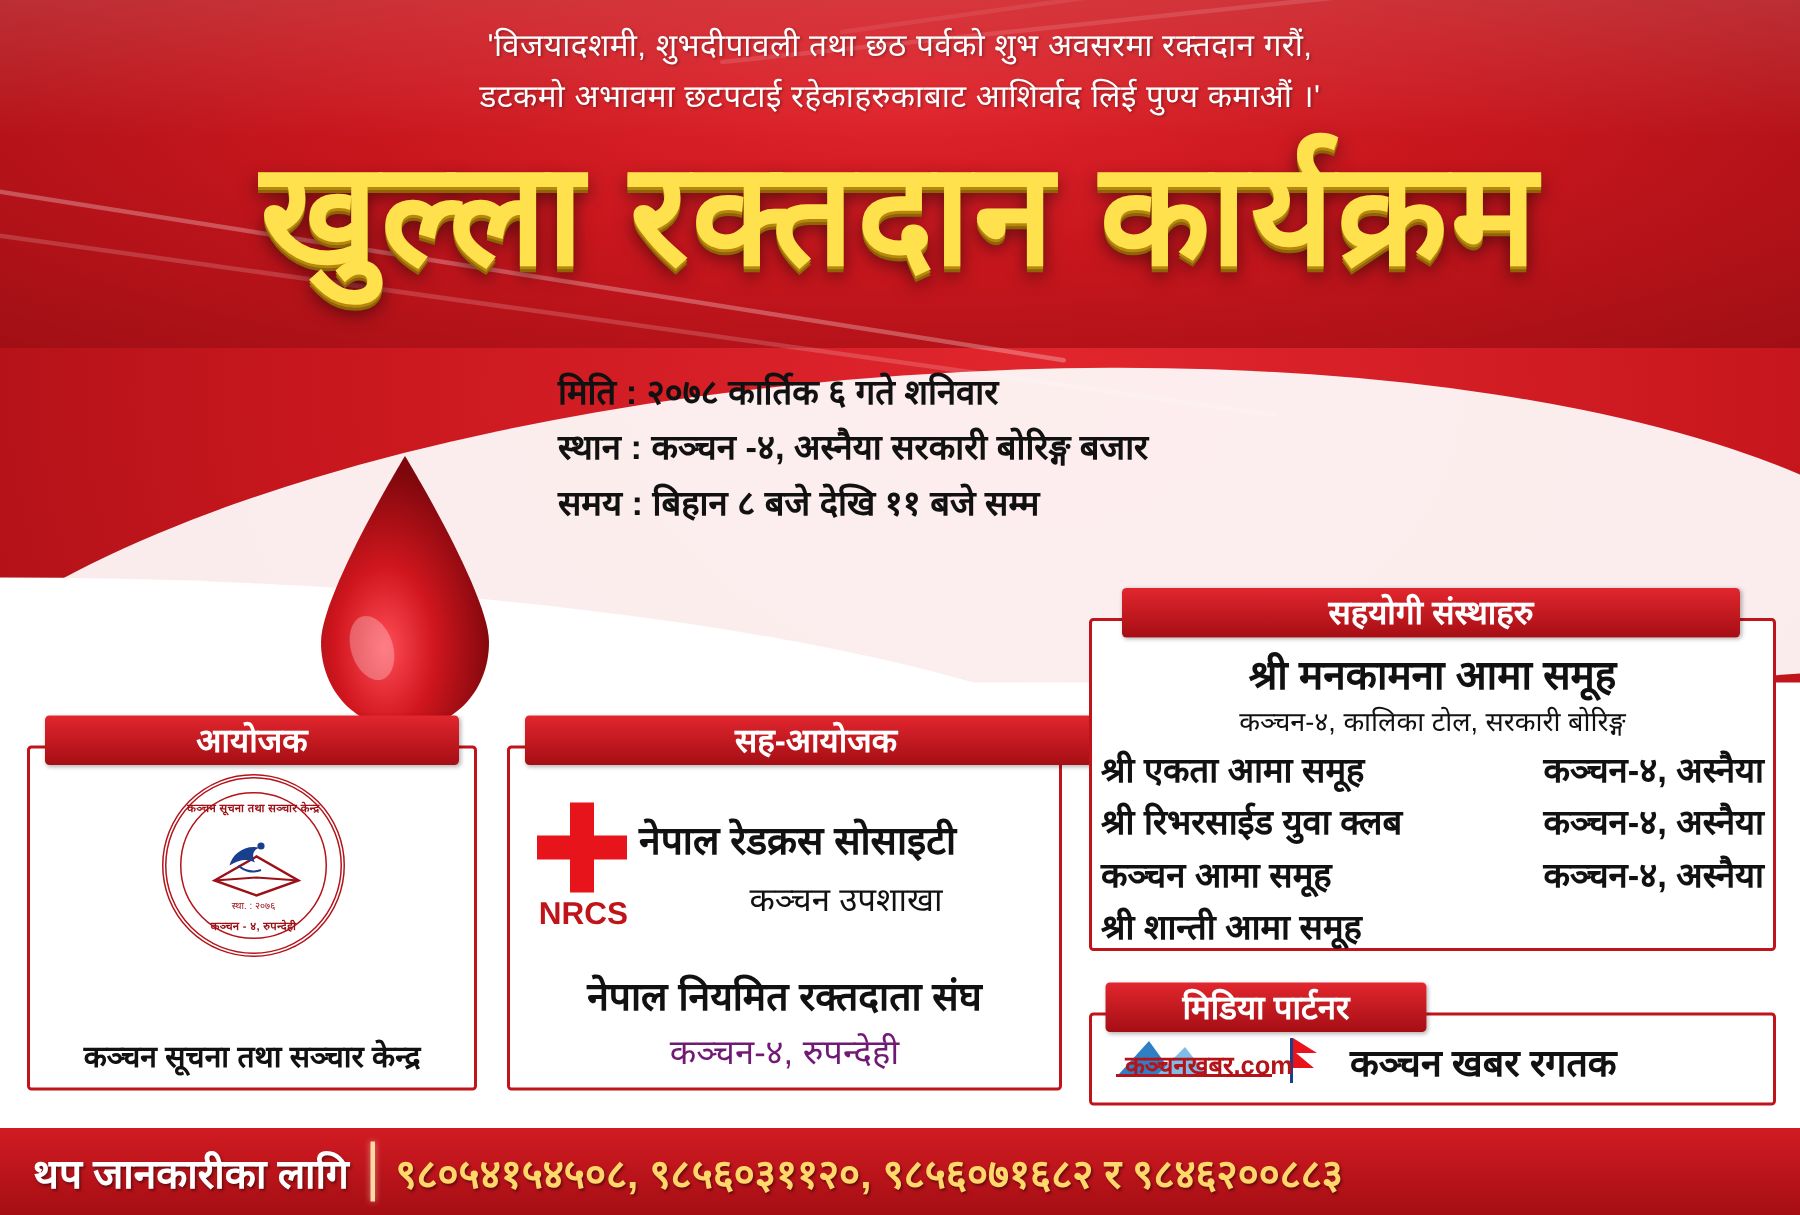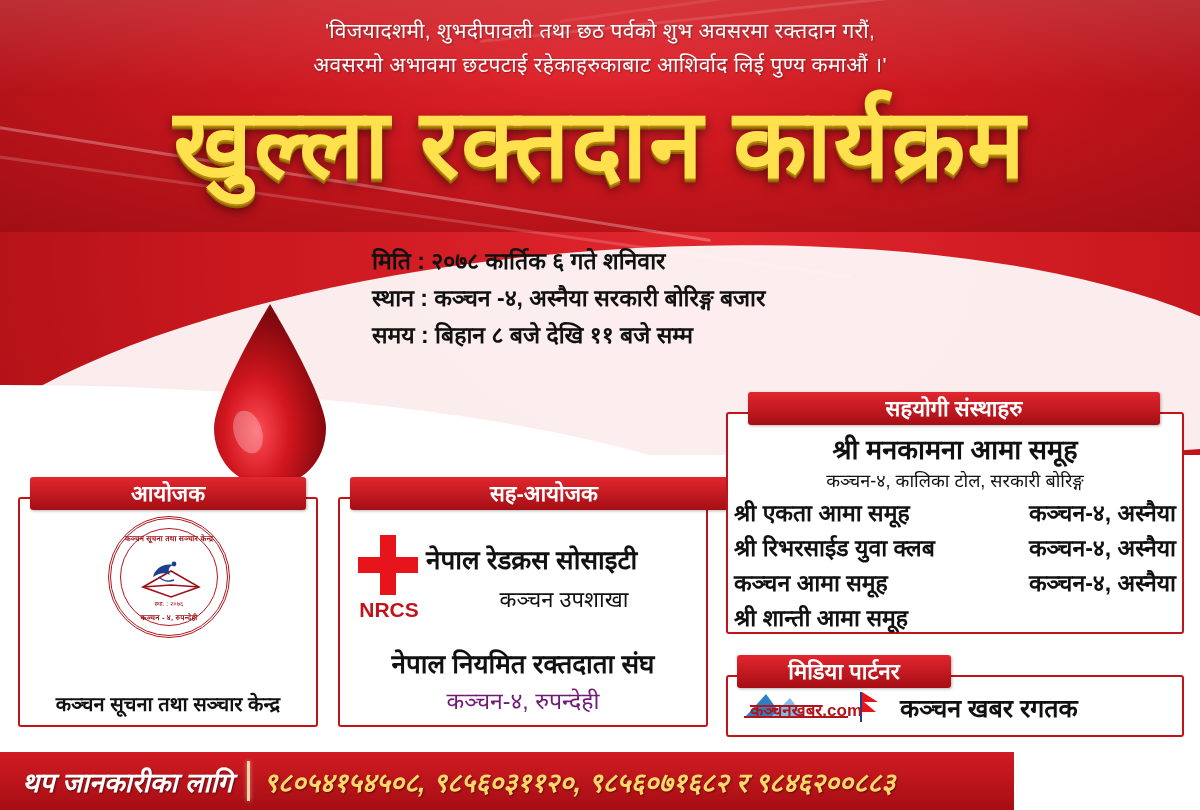--- a/index.html
+++ b/index.html
@@ -63,23 +63,23 @@
   .bottom-white-curve {
     position: absolute;
     left: 0; top: 385px; width: 820px; height: 180px;
     background: #ffffff;
     border-radius: 0 100% 0 0 / 0 100% 0 0;
   }
 
   
   .footer {
     position: absolute;
-    left: 0; bottom: 0; width: 1014px; height: 58px;
+    left: 0; bottom: 0; width: 1200px; height: 58px;
     background: linear-gradient(180deg, #d21b22 0%, #a50e14 100%);
-    display: flex; align-items: center; font-style: italic;
+    display: flex; align-items: center;
   }
   .footer-left {
     color: #ffffff;
     font-size: 27px;
     font-weight: bold;
     padding-left: 22px;
     white-space: nowrap;
     text-shadow: 1px 1px 2px rgba(0,0,0,.45);
   }
   .footer-sep {
@@ -239,21 +239,21 @@
     <div class="sweep" style="left:480px; top:40px; width:760px; transform:rotate(-6deg); opacity:.45;"></div>
     <div class="sweep" style="left:560px; top:20px; width:700px; transform:rotate(-8deg); opacity:.3;"></div>
   </div>
 
   <div class="white-wave"></div>
   <div class="bottom-white"></div>
   <div class="bottom-white-curve"></div>
 
   <div class="quote">
     <div>'विजयादशमी, शुभदीपावली तथा छठ पर्वको शुभ अवसरमा रक्तदान गरौं,</div>
-    <div>अवसरमो अभावमा छटपटाई रहेकाहरुकाबाट आशिर्वाद लिई पुण्य कमाऔं ।'</div>
+    <div>डटकमो अभावमा छटपटाई रहेकाहरुकाबाट आशिर्वाद लिई पुण्य कमाऔं ।'</div>
   </div>
 
   <div class="title">खुल्ला रक्तदान कार्यक्रम</div>
 
   <svg class="drop" viewBox="0 0 140 190">
     <defs>
       <radialGradient id="dropg" cx="38%" cy="70%" r="65%">
         <stop offset="0%" stop-color="#ff4d57"></stop>
         <stop offset="45%" stop-color="#d1161e"></stop>
         <stop offset="100%" stop-color="#7d070c"></stop>

